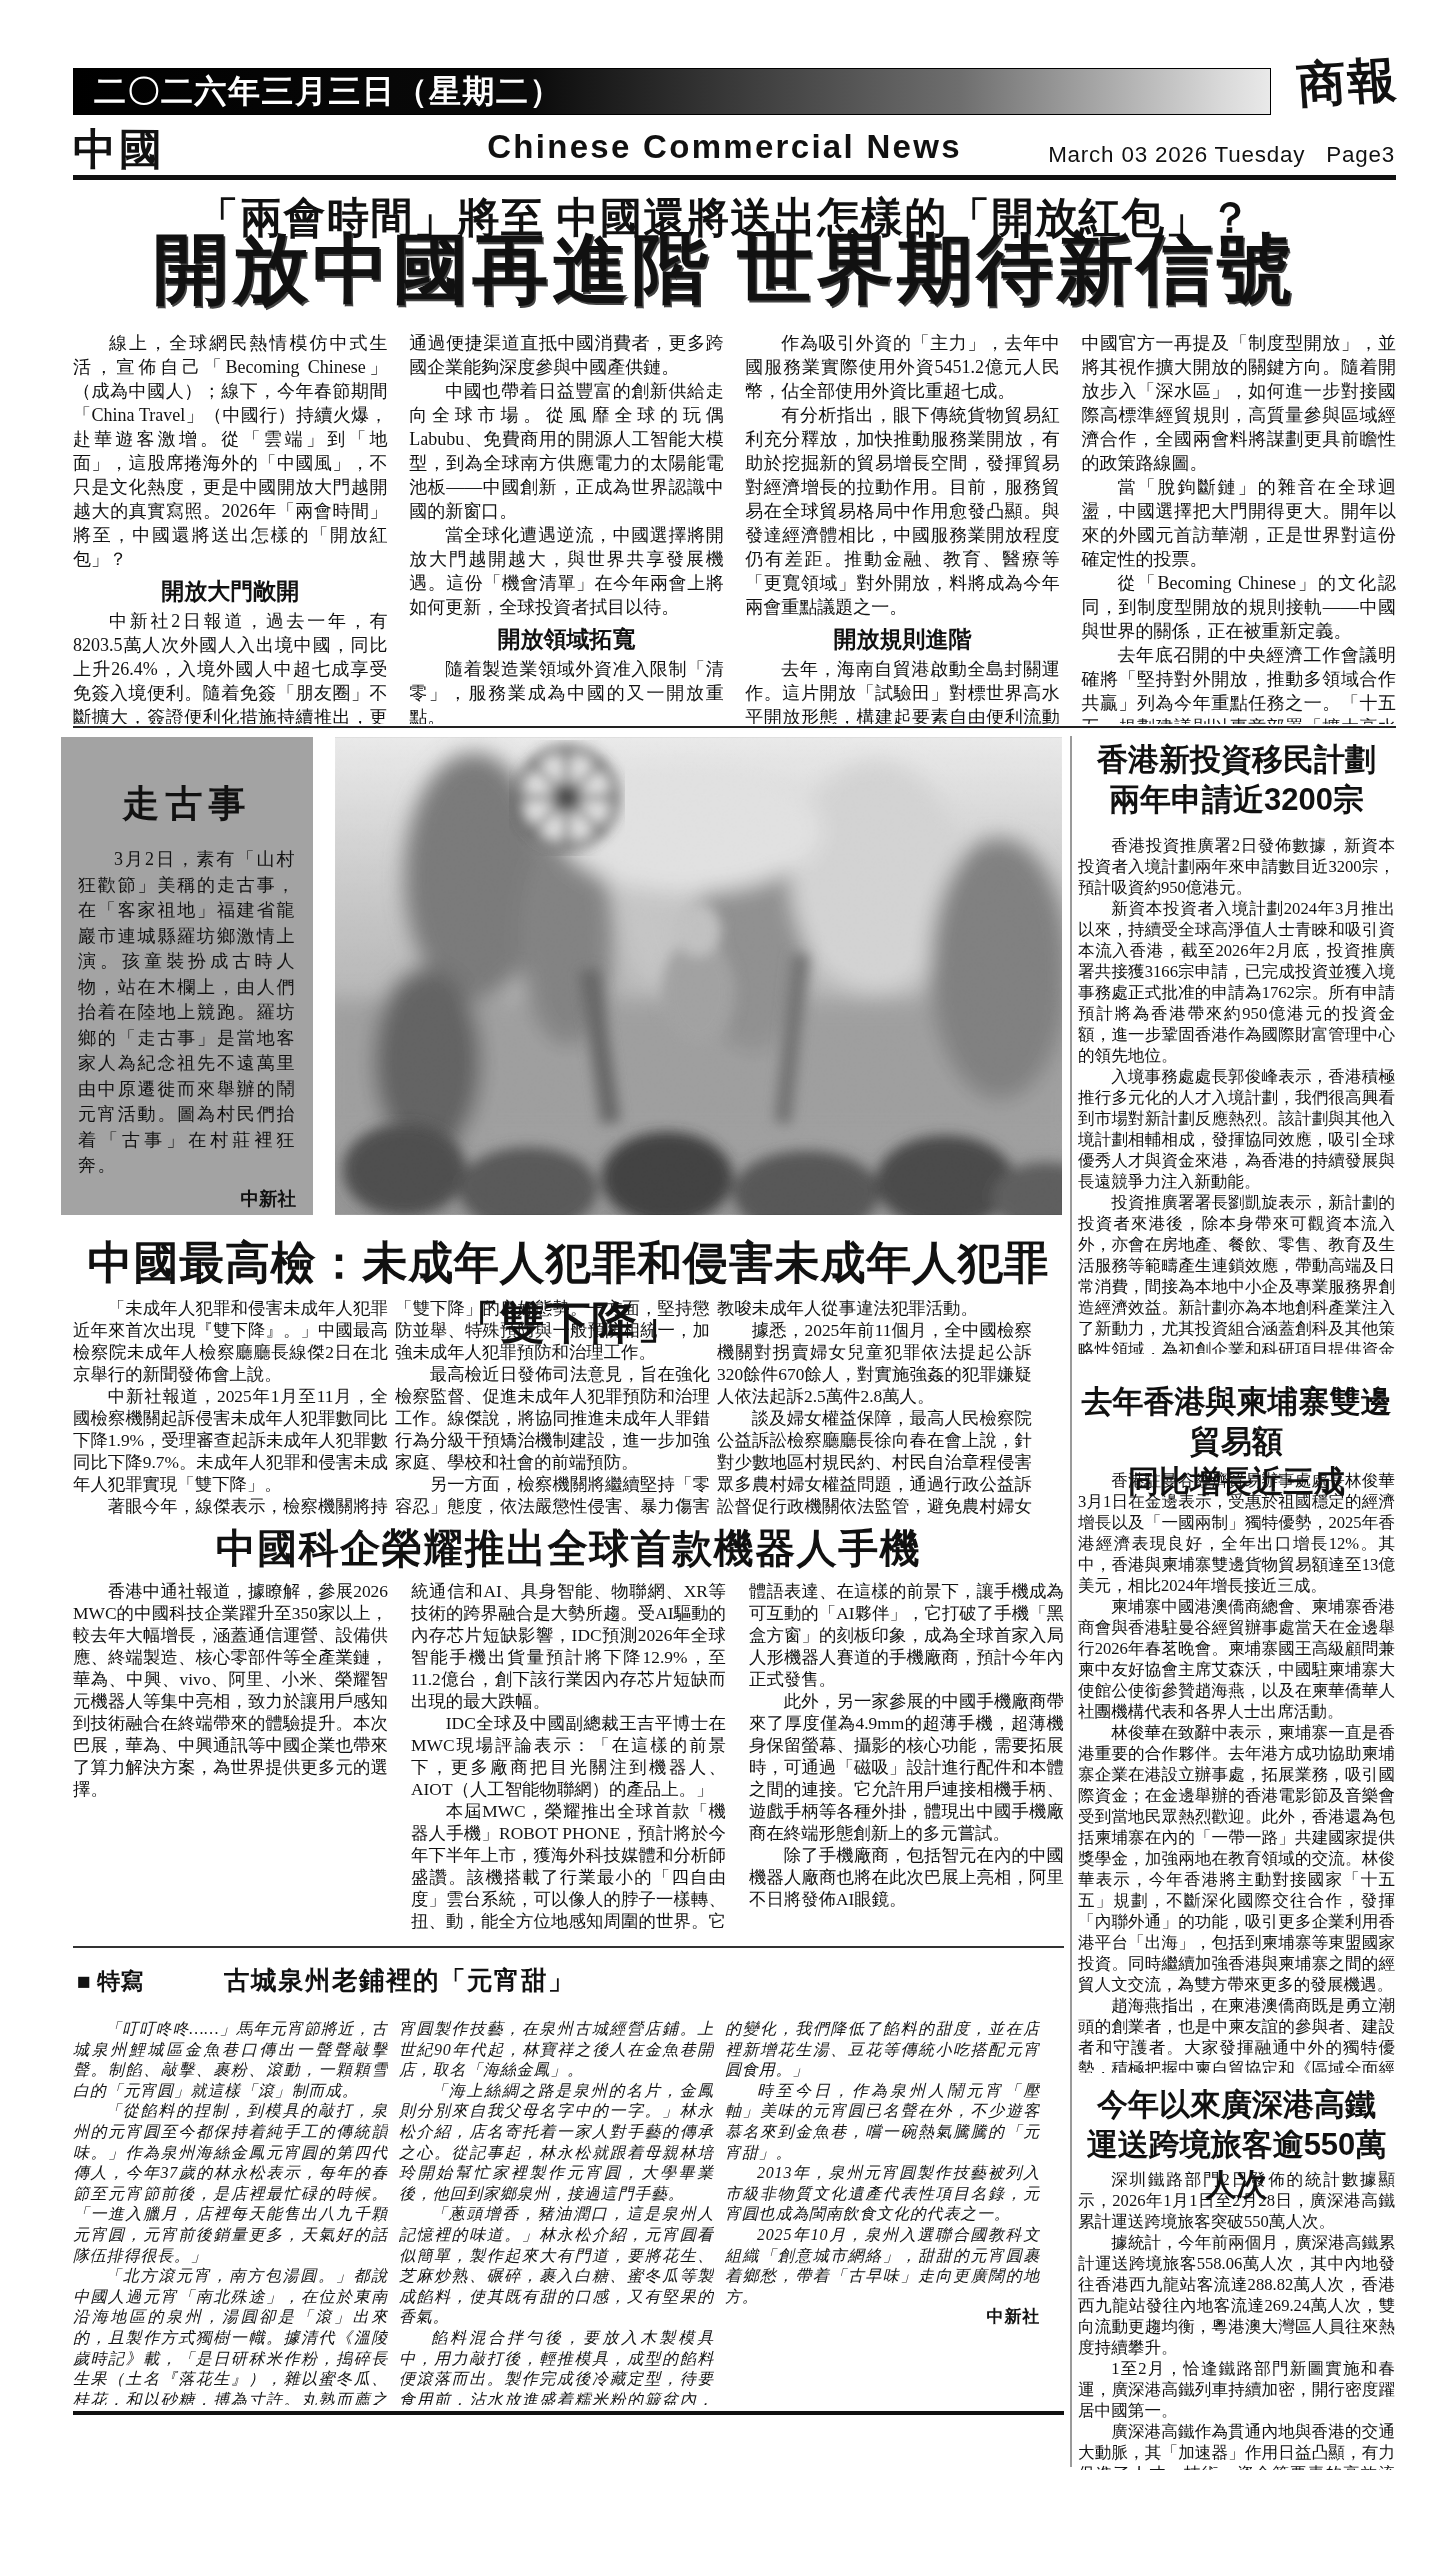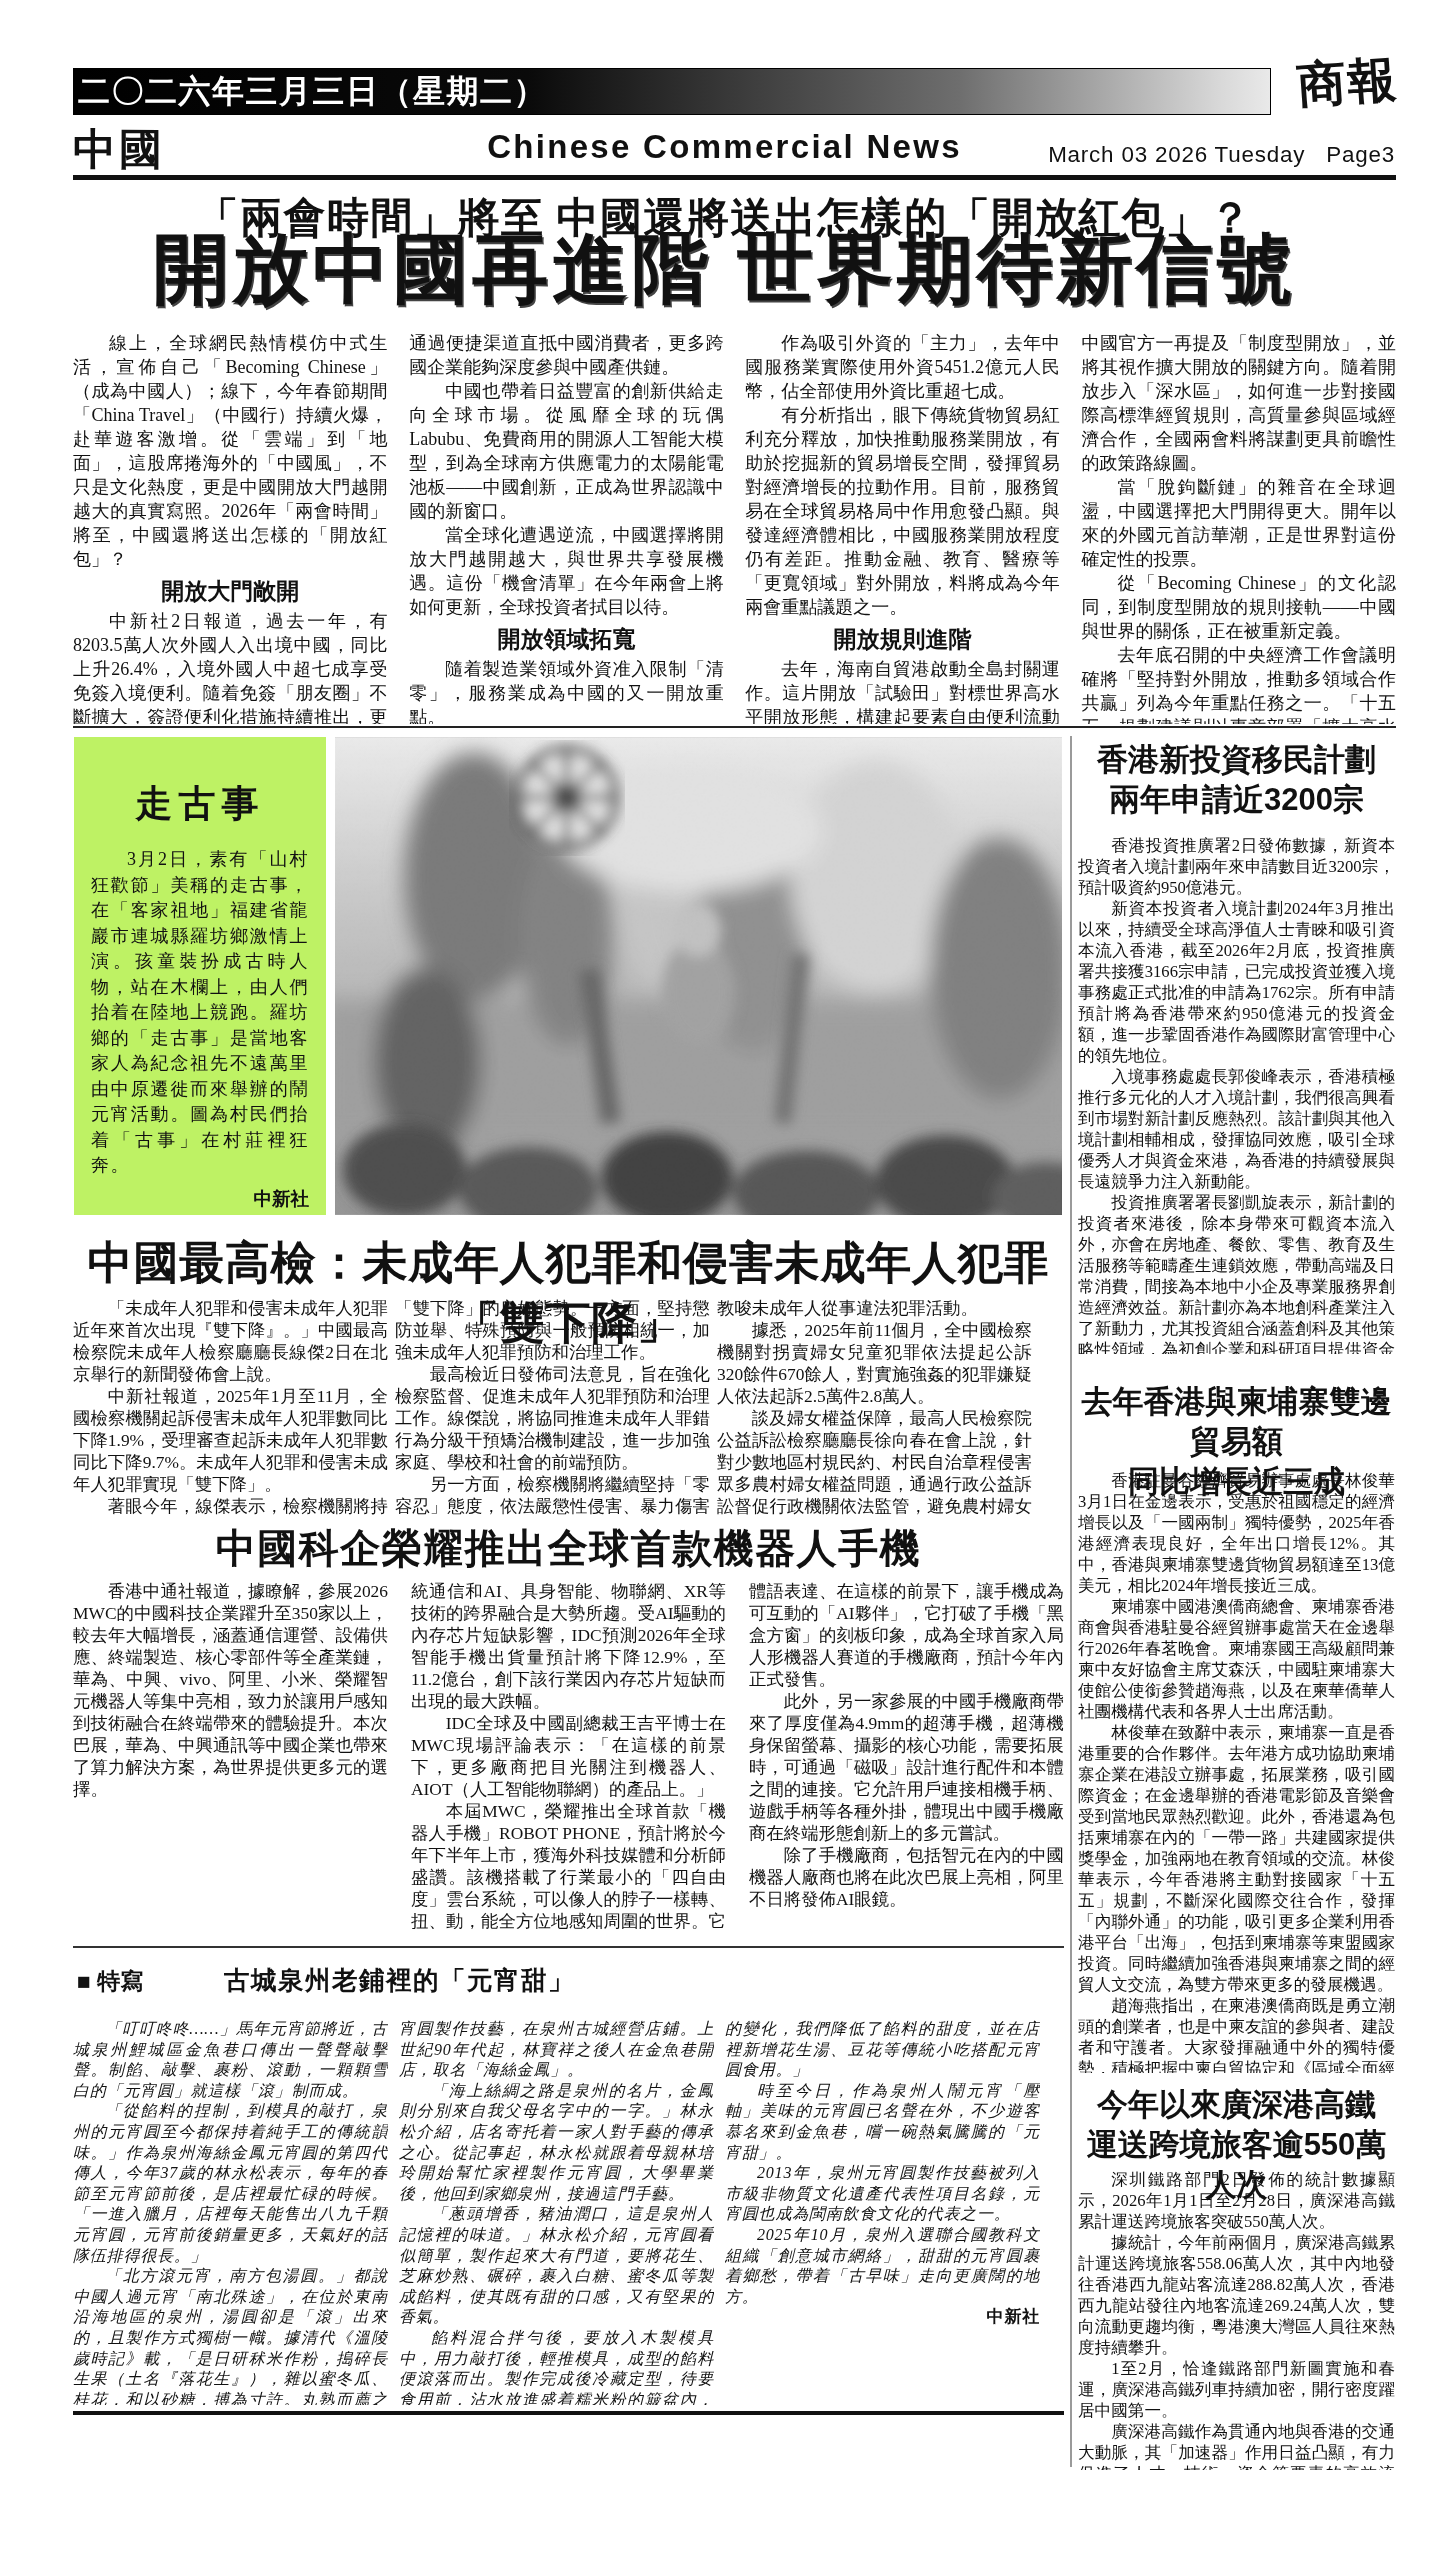--- a/index.html
+++ b/index.html
@@ -5,21 +5,21 @@
   html,body{margin:0;padding:0;background:#f2f2f2;}
   .page{position:relative;width:1449px;height:2550px;background:#fff;margin:0 auto;overflow:hidden;
         font-family:"Liberation Serif","DejaVu Serif",serif;color:#111;}
   .abs{position:absolute;}
   .sans{font-family:"Liberation Sans","DejaVu Sans",sans-serif;}
 
   
   .mast-bar{left:73px;top:68px;width:1196px;height:45px;
             background:linear-gradient(90deg,#000 0%,#0a0a0a 38%,#6e6e6e 74%,#d9d9d9 96%,#e9e9e9 100%);
             border:0.8px solid #000;display:flex;align-items:center;}
-  .mast-date{color:#fff;font-size:32px;font-weight:bold;padding-left:4px;letter-spacing:1.5px;}
+  .mast-date{color:#fff;font-size:32px;font-weight:bold;padding-left:20px;letter-spacing:1.5px;}
   .brand{left:1264px;top:51px;width:134px;height:65px;font-size:49px;font-weight:900;text-align:right;
          transform:rotate(-4deg);letter-spacing:1.5px;}
   .section-label{left:73px;top:121px;font-size:43px;font-weight:900;letter-spacing:3.1px;}
   .paper-title{left:0;top:128px;width:1449px;text-align:center;font-size:33px;font-weight:bold;letter-spacing:2.3px;}
   .date-line{left:958px;top:142px;width:437px;text-align:right;font-size:22.4px;letter-spacing:0.8px;}
   .rule-top{left:73px;top:175px;width:1323px;height:4.6px;background:#111;}
 
   
   .kicker{left:0;top:190px;width:1449px;text-align:center;font-size:42px;font-weight:bold;letter-spacing:1.5px;}
   .headline-main{left:0;top:229px;width:1449px;text-align:center;font-size:76px;font-weight:900;
@@ -35,21 +35,21 @@
   .credit{text-align:right;font-family:"Liberation Sans","DejaVu Sans",sans-serif;font-weight:bold;}
 
   .lead-body{left:73px;top:331px;width:1323px;height:393px;gap:21.6px;font-size:18px;line-height:24px;}
   .lead-body .col{width:315px;}
   .lead-body .subhead{font-size:23px;margin:7.7px 0 6.2px 0;}
 
   .hr-mid{left:73px;top:726px;width:1323px;height:1.5px;background:#222;}
   .v-divider{left:1070px;top:736px;width:1.5px;height:1731px;background:#9a9a9a;}
 
   
-  .photo-box{left:74px;top:737px;width:252px;height:478px;background:#bef264;box-sizing:border-box;
+  .photo-box{left:61px;top:737px;width:252px;height:478px;background:#a3a3a3;box-sizing:border-box;
              padding:21.6px 17px 12.4px 17px;}
   .photo-box h2{margin:20px 0 18.5px 0;text-align:center;font-size:37px;letter-spacing:6.2px;
                 font-family:"Liberation Sans","DejaVu Sans",sans-serif;}
   .photo-box .txt p{margin:0;text-indent:2em;text-align:justify;font-size:18px;line-height:25.5px;letter-spacing:1.5px;}
   .photo-box .credit{font-size:18.5px;margin-top:7.7px;}
   .photo{left:335px;top:737px;width:727px;height:478px;overflow:hidden;background:#bdbdbd;}
 
   
   .proc-headline{left:73px;top:1233px;width:991px;text-align:center;font-size:45px;font-weight:900;
                  letter-spacing:0.8px;}

